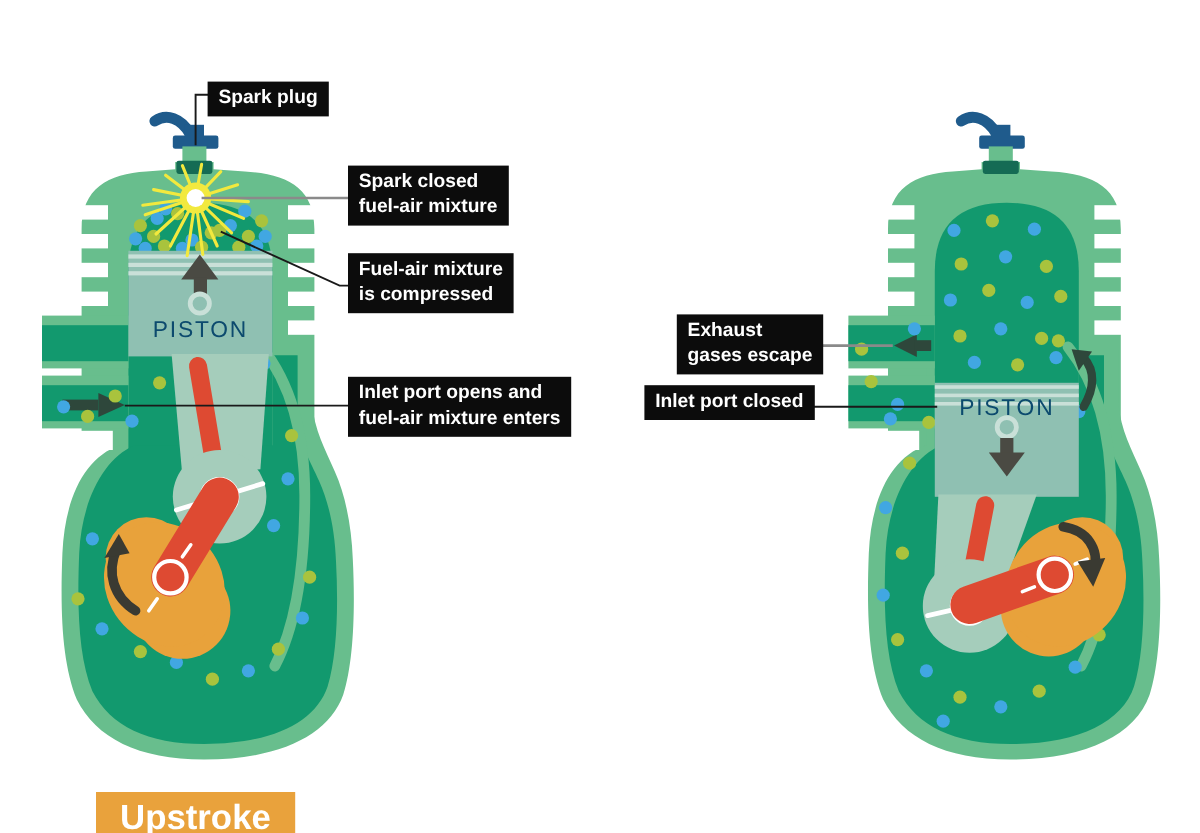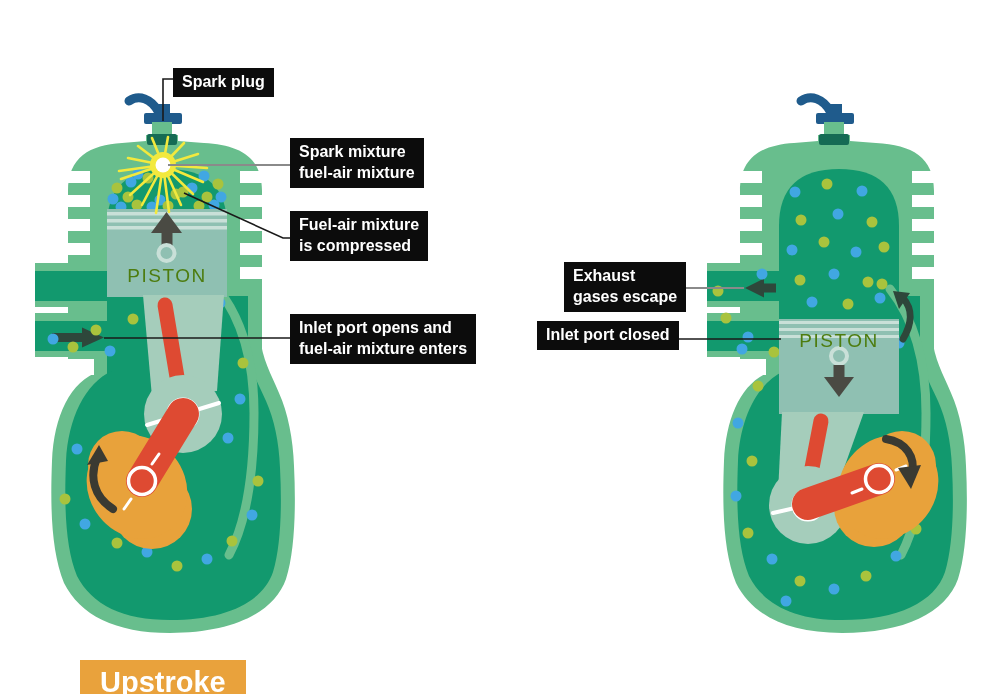--- a/index.html
+++ b/index.html
@@ -29,21 +29,21 @@
   .whiteln{stroke:#ffffff;fill:none;stroke-linecap:round;}
   .ringln{stroke:var(--piston-stripe);fill:none;}
   .lnb{stroke:var(--line-black);stroke-width:1.6;fill:none;}
   .lng{stroke:var(--line-gray);stroke-width:2.2;fill:none;}
   .callout{position:absolute;background:var(--callout-bg);color:var(--callout-text);
            font-size:16px;font-weight:600;line-height:1.32;padding:3px 9px 5px;
            white-space:nowrap;}
   .stage{position:absolute;background:var(--stage-bg);color:#ffffff;font-size:29px;
          font-weight:600;line-height:1.1;padding:7px 20px 10px;}
   .piston-label{position:absolute;width:120px;text-align:center;font-size:19px;
-                font-weight:500;letter-spacing:1.5px;color:#4d7c0f;}
+                font-weight:500;letter-spacing:1.5px;color:#0c4a6e;}
 </style>
 </head>
 <body>
 
 <div id="canvas">
 <svg width="1000" height="694" viewBox="0 0 1000 694">
 
   <g>
     <g>
       <path class="body" d="M68,334 L68,150 C68,116 90,104 122,102 L146,100 L146,94 L178,94 L178,100 L204,102 C240,104 262,116 262,150 L262,334 Z"></path>
@@ -297,21 +297,21 @@
     <polyline class="lnb" points="293,197 283,197 184,152"></polyline>
     <line class="lnb" x1="104" y1="297" x2="293" y2="297"></line>
     <line class="lng" x1="681" y1="247" x2="744" y2="247"></line>
     <line class="lnb" x1="671" y1="298" x2="781" y2="298"></line>
   </g>
 </svg>
 
   <div class="callout" style="left:173px;top:27px">Spark plug</div>
 
   <div class="callout" style="left:290px;top:97px">
-    <span>Spark mixture</span><br>
+    <span>Spark closed</span><br>
     <span>fuel-air mixture</span>
   </div>
 
   <div class="callout" style="left:290px;top:170px">
     <span>Fuel-air mixture</span><br>
     <span>is compressed</span>
   </div>
 
   <div class="callout" style="left:290px;top:273px">
     <span>Inlet port opens and</span><br>

